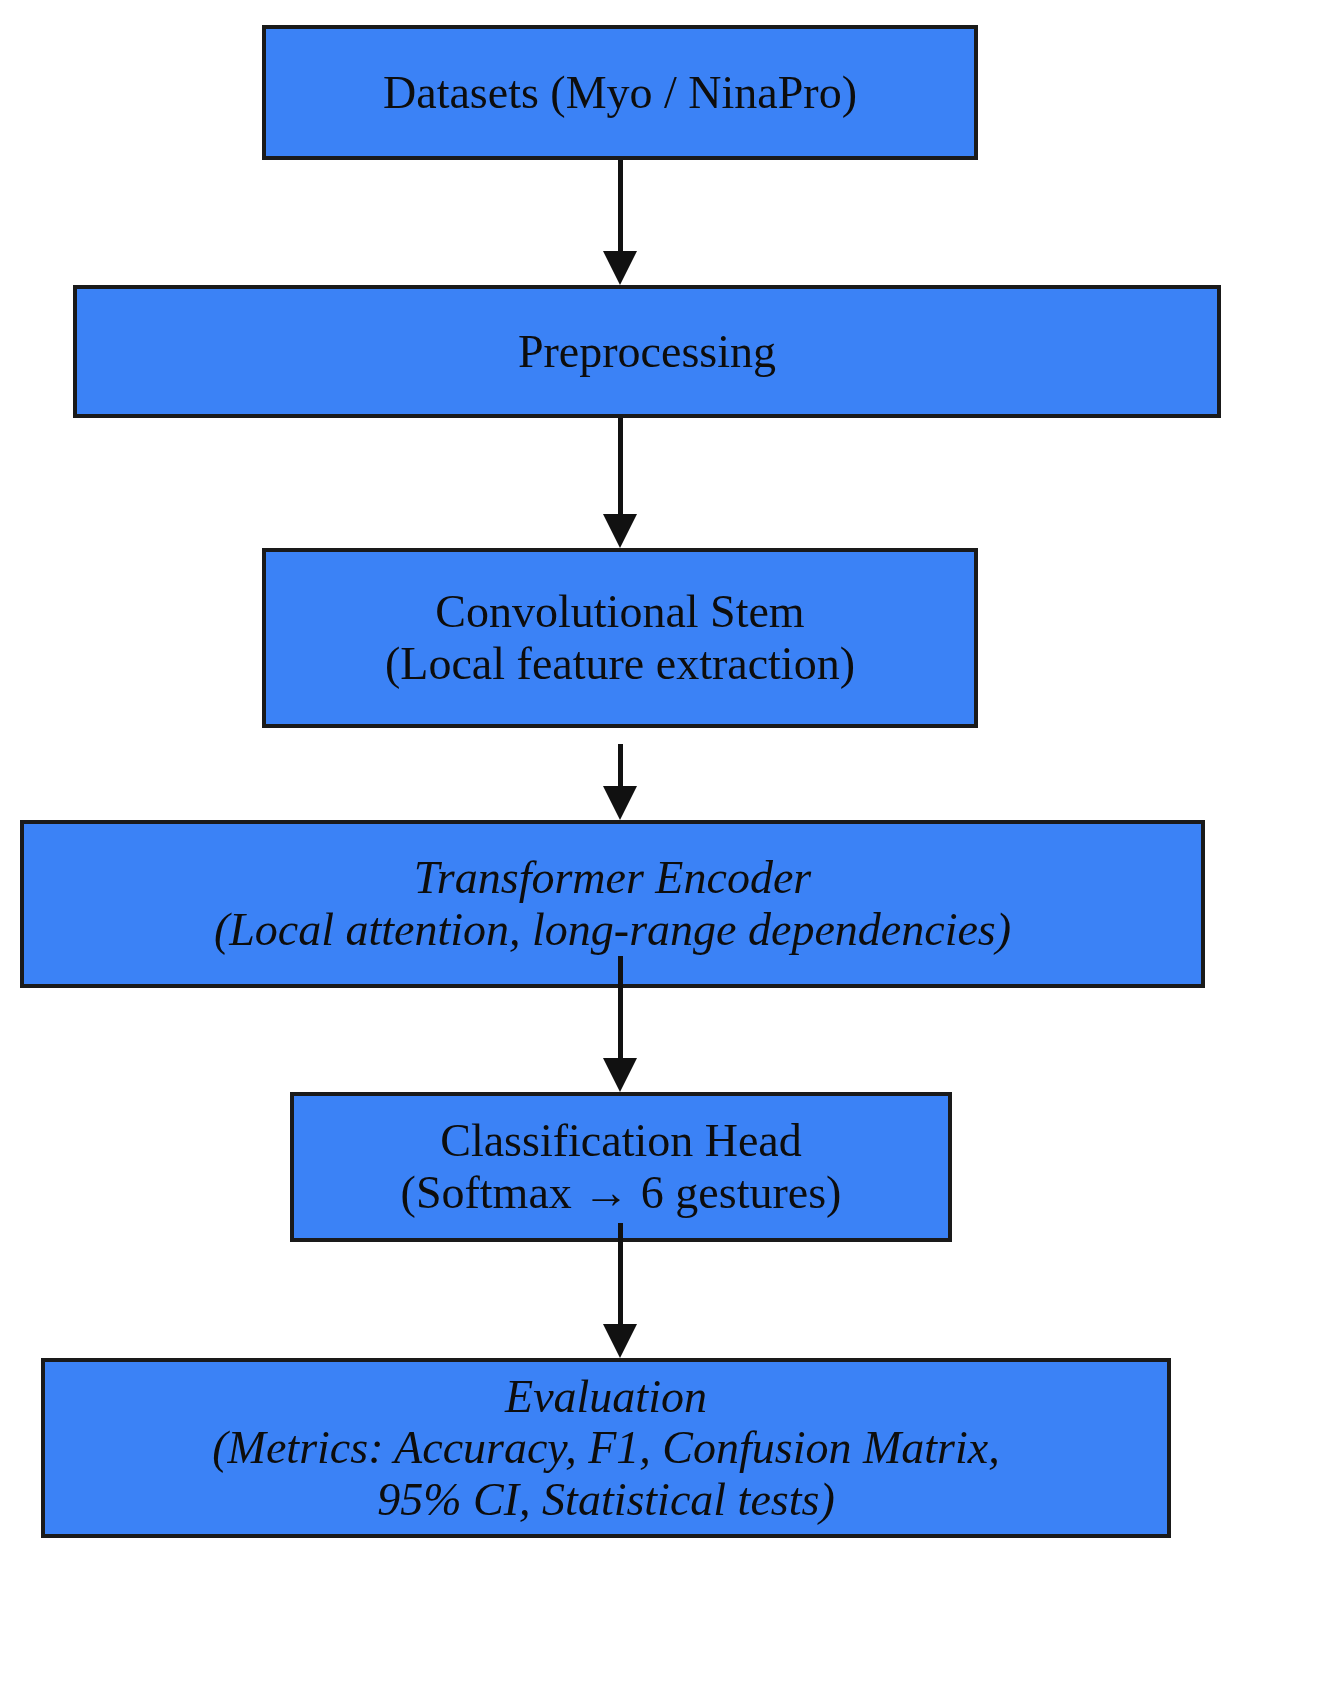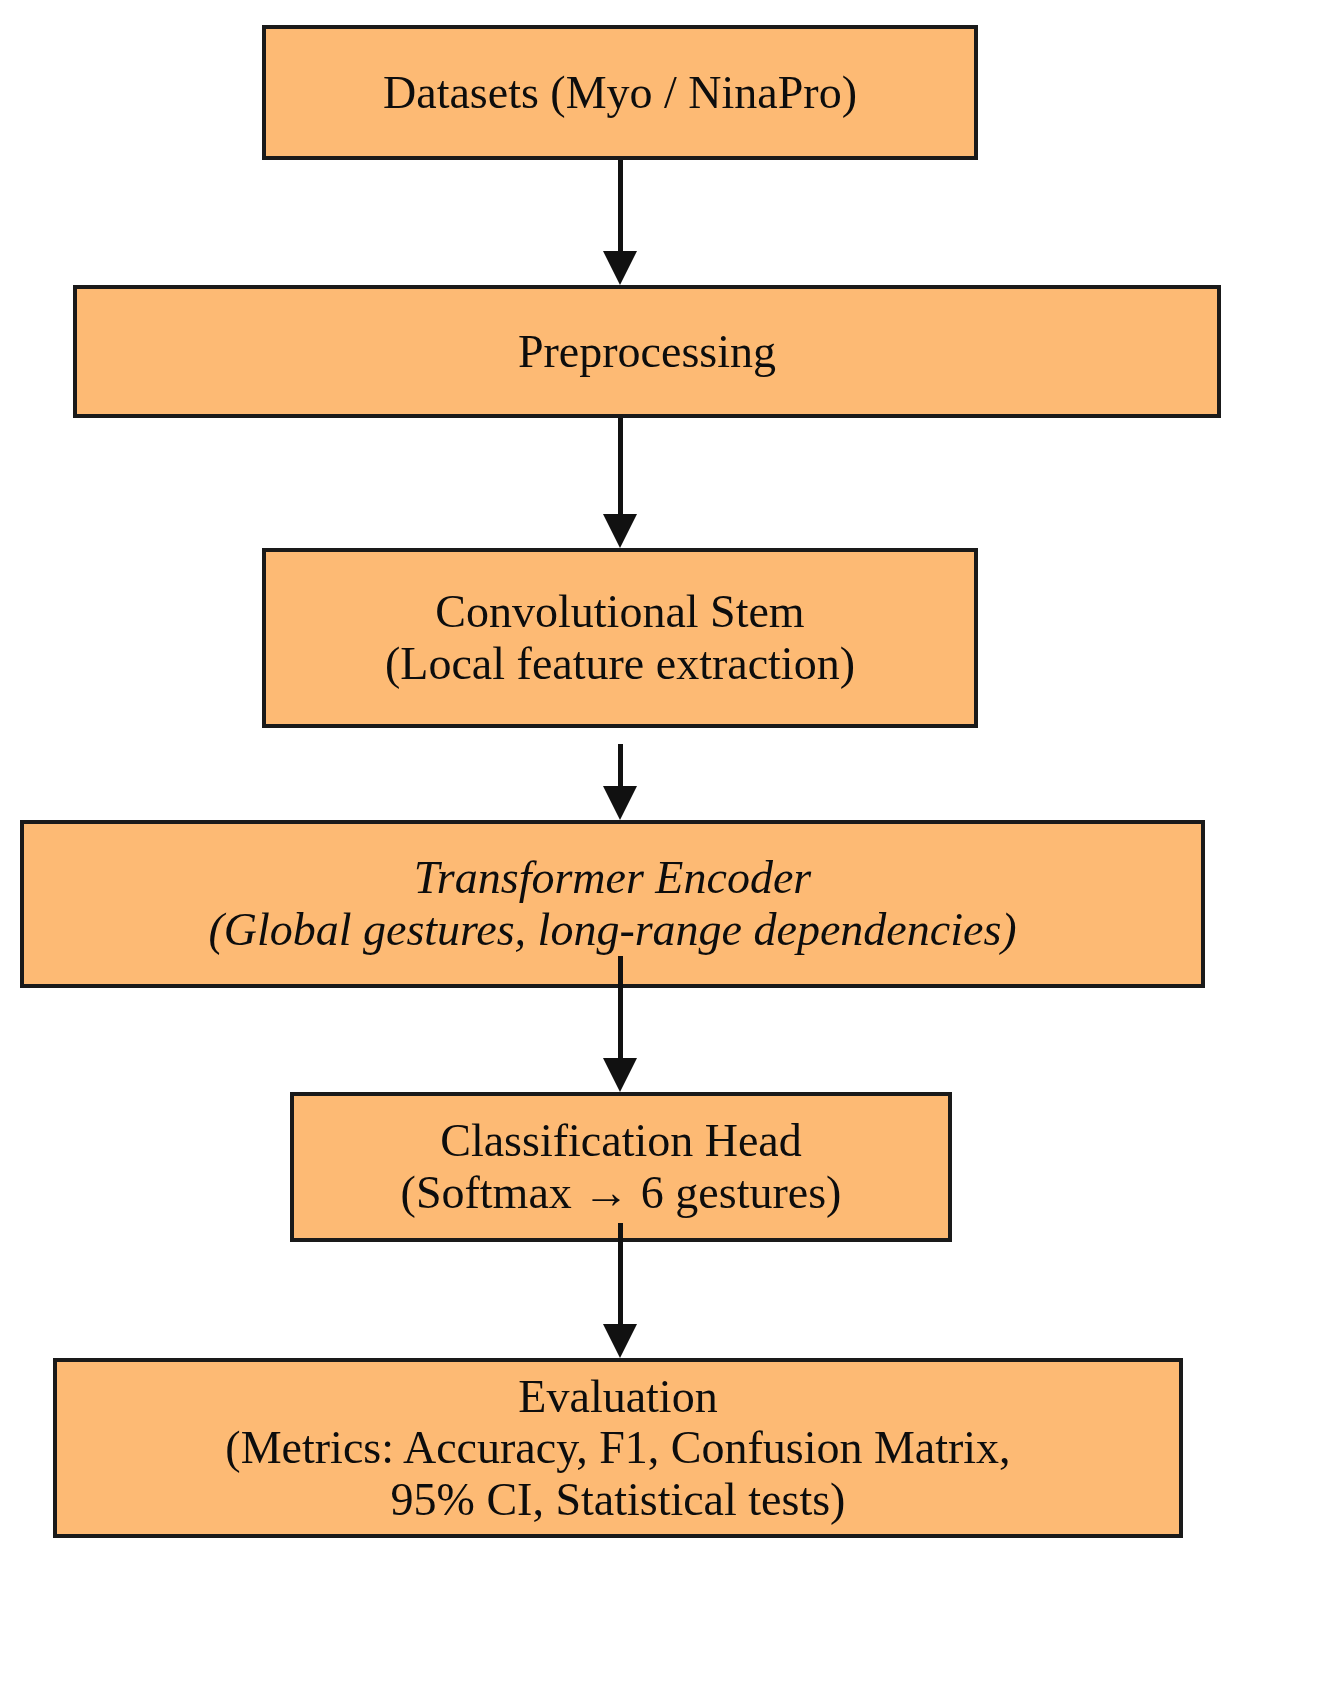--- a/index.html
+++ b/index.html
@@ -17,21 +17,21 @@
   #flowchart {
     position: relative;
     width: 1329px;
     height: 1686px;
     background: #ffffff;
   }
   .node-box {
     position: absolute;
     box-sizing: border-box;
     border: 4px solid #1a1a1a;
-    background: #fdba74;
+    background: #3b82f6;
     display: flex;
     flex-direction: column;
     align-items: center;
     justify-content: center;
     text-align: center;
     line-height: 1.12;
     color: #0d0d0d;
   }
   .node-line {
     display: block;
@@ -59,21 +59,21 @@
     border-right: 17px solid transparent;
     border-top: 34px solid #111111;
   }
 
   
   #box-datasets      { left: 262px; top: 25px;   width: 716px;  height: 135px; font-size: 46px; }
   #box-preprocessing { left: 45px;  top: 285px;  width: 1148px; height: 133px; font-size: 46px; margin-left: 28px; }
   #box-conv-stem     { left: 262px; top: 548px;  width: 716px;  height: 180px; font-size: 46px; }
   #box-transformer   { left: 20px;  top: 820px;  width: 1185px; height: 168px; font-size: 46px; font-style: italic; }
   #box-classifier    { left: 290px; top: 1092px; width: 662px;  height: 150px; font-size: 46px; }
-  #box-evaluation    { left: 53px;  top: 1358px; width: 1130px; height: 180px; font-size: 46px; }
+  #box-evaluation    { left: 41px;  top: 1358px; width: 1130px; height: 180px; font-size: 46px; font-style: italic; }
 
   
   #conn-1 { left: 620px; top: 160px;  height: 125px; }
   #conn-1 .shaft { height: 91px; }
   #conn-1 .head  { top: 91px; }
 
   #conn-2 { left: 620px; top: 418px;  height: 130px; }
   #conn-2 .shaft { height: 96px; }
   #conn-2 .head  { top: 96px; }
 
@@ -117,21 +117,21 @@
     <span class="node-line">(Local feature extraction)</span>
   </div>
 
   <div class="connector" id="conn-3">
     <span class="shaft"></span>
     <span class="head"></span>
   </div>
 
   <div class="node-box" id="box-transformer">
     <span class="node-line">Transformer Encoder</span>
-    <span class="node-line">(Global gestures, long-range dependencies)</span>
+    <span class="node-line">(Local attention, long-range dependencies)</span>
   </div>
 
   <div class="connector" id="conn-4">
     <span class="shaft"></span>
     <span class="head"></span>
   </div>
 
   <div class="node-box" id="box-classifier">
     <span class="node-line">Classification Head</span>
     <span class="node-line">(Softmax → 6 gestures)</span>

